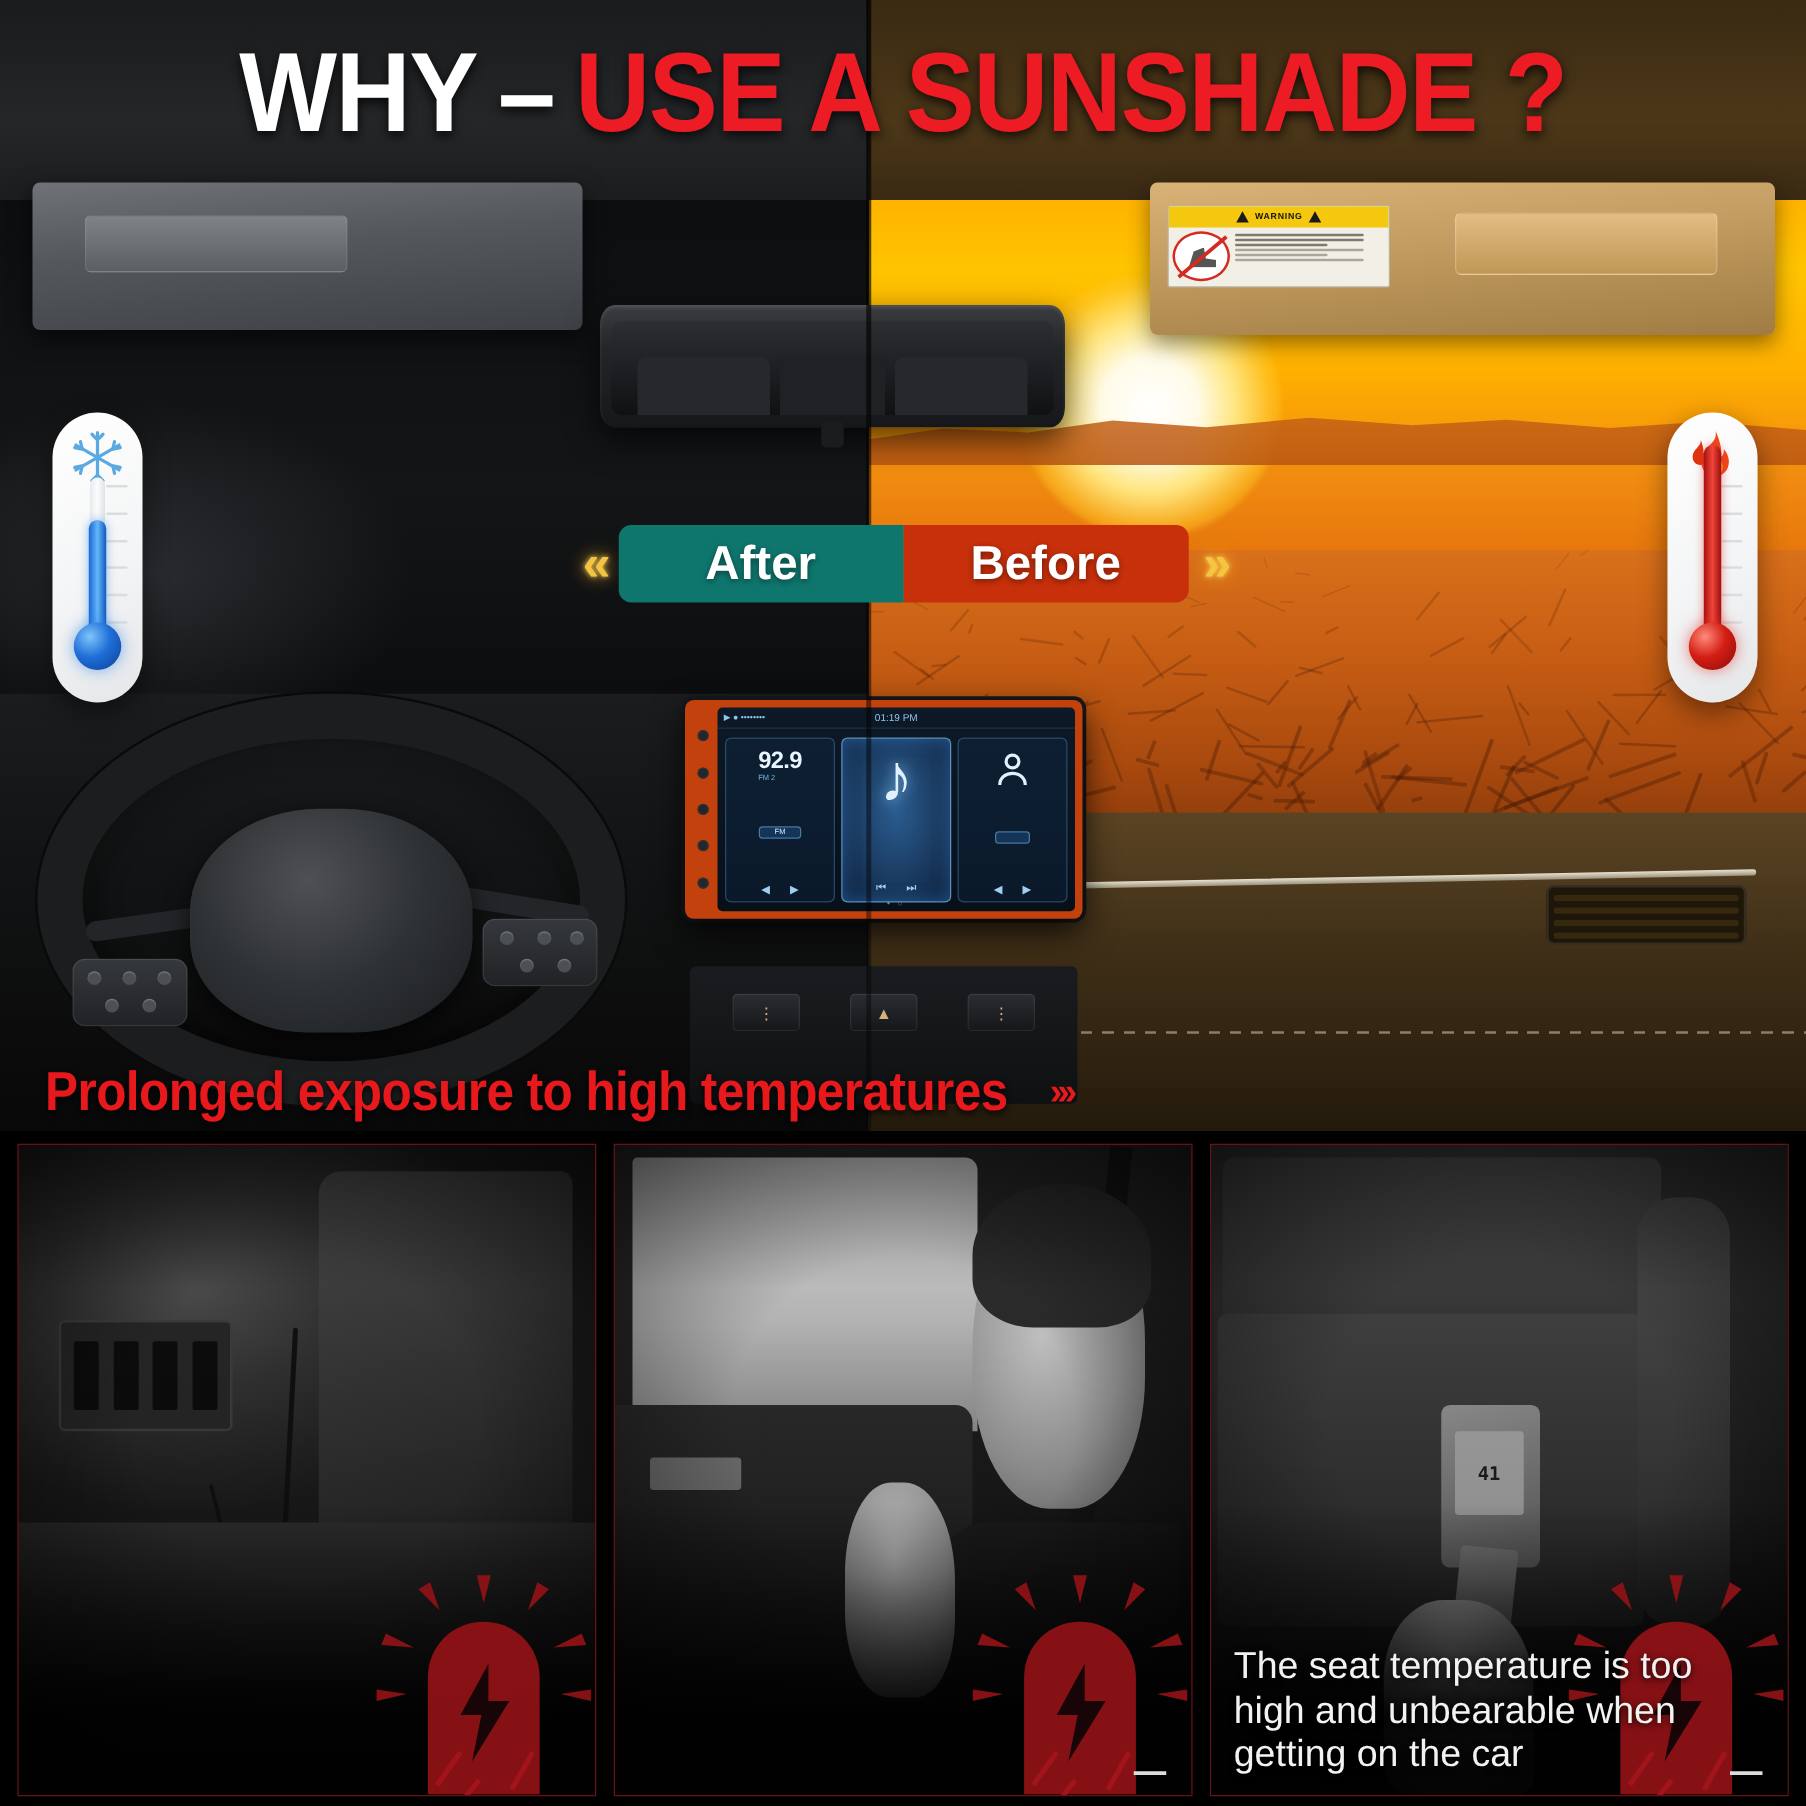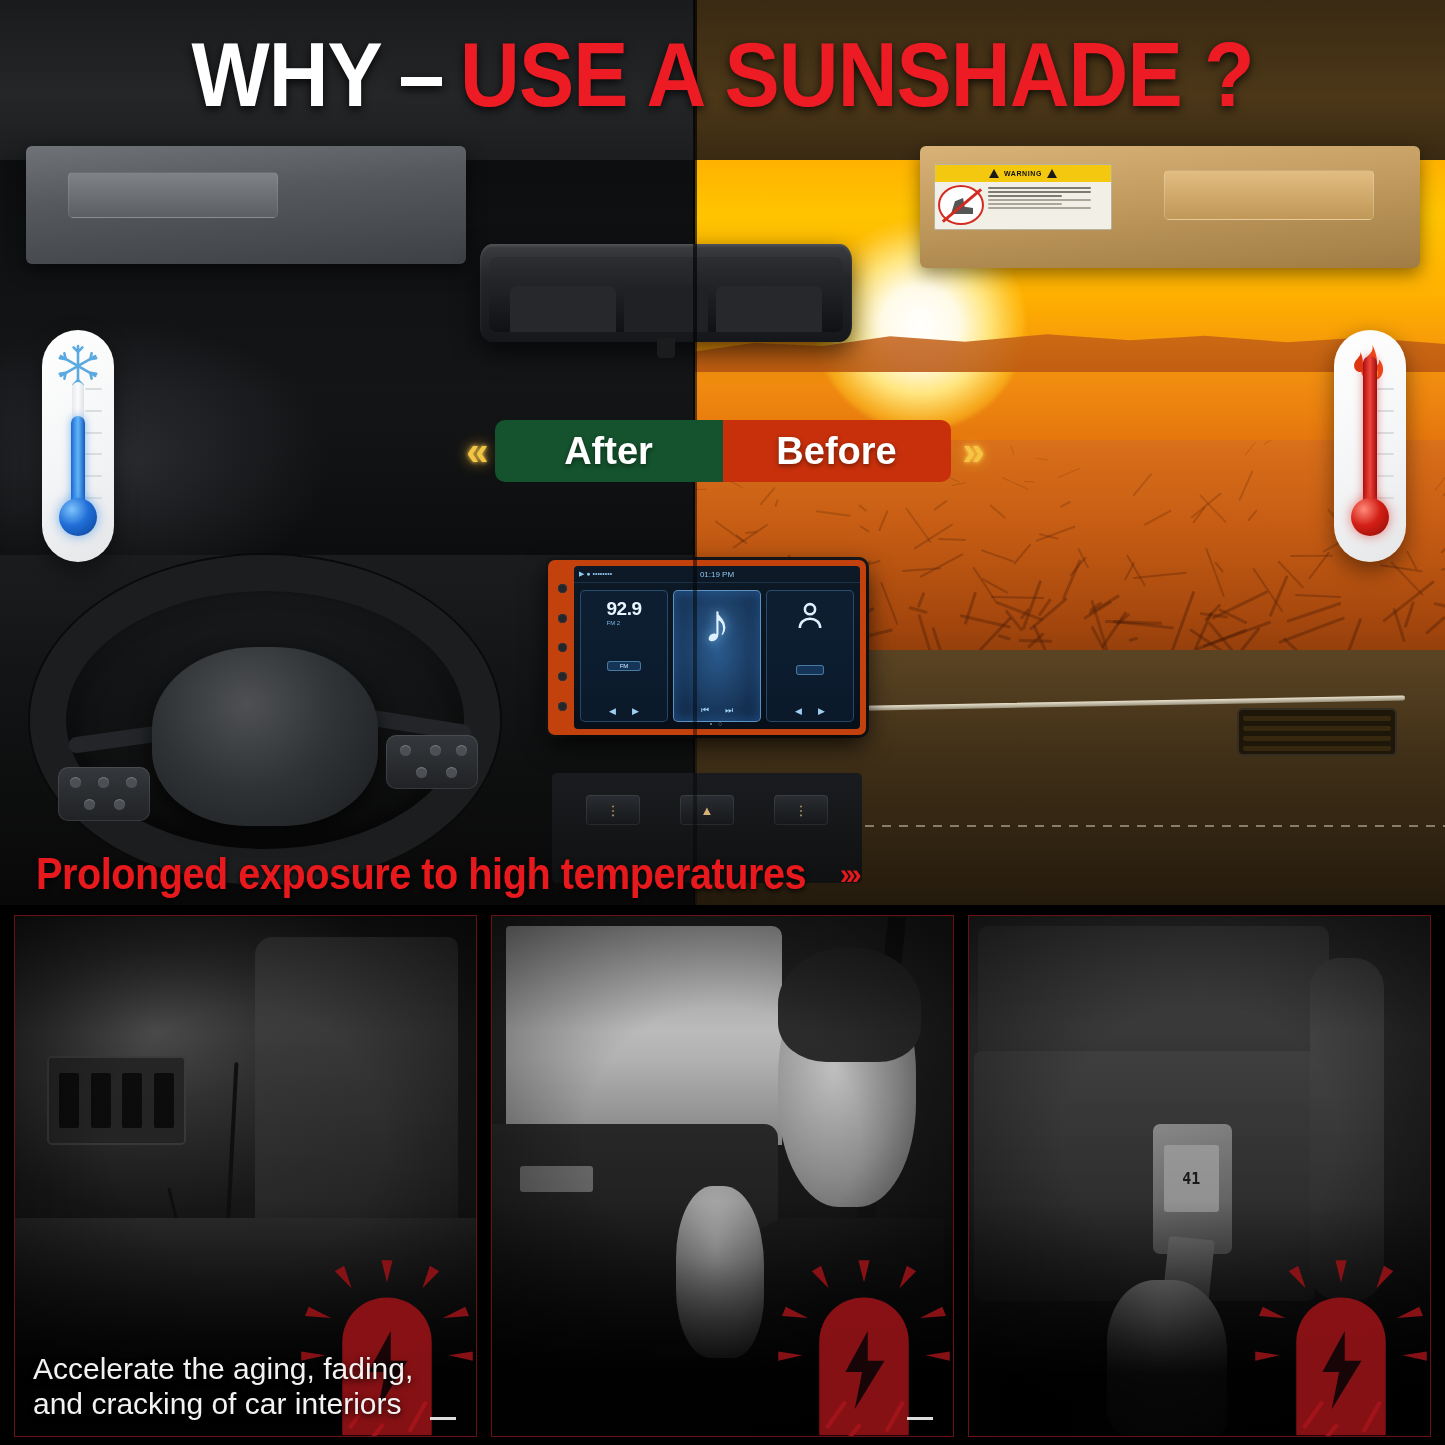--- a/index.html
+++ b/index.html
@@ -328,21 +328,21 @@
     text-shadow:0 0 14px rgba(255,190,40,.95), 0 0 4px rgba(255,230,120,.9);
     letter-spacing:-6px;
   }
   .chev.l { margin-right:12px; }
   .chev.r { margin-left:12px; }
   .badge {
     height:62px; display:flex; align-items:center; justify-content:center;
     padding:0 40px; color:#fff; font-size:38px; font-weight:bold;
     text-shadow:0 2px 5px rgba(0,0,0,.45);
   }
-  .badge.after  { background:#14532d; border-radius:10px 0 0 10px; min-width:228px; }
+  .badge.after  { background:#0f766e; border-radius:10px 0 0 10px; min-width:228px; }
   .badge.before { background:#c8300b; border-radius:0 10px 10px 0; min-width:228px; }
 
   
   .thermo {
     position:absolute; z-index:22; width:72px; height:232px;
     border-radius:36px;
     background:linear-gradient(145deg,#ffffff 0%,#f4f5f6 55%,#e4e6e8 100%);
     box-shadow:0 8px 22px rgba(0,0,0,.45);
     overflow:hidden;
   }
@@ -958,24 +958,20 @@
         <path d="M6 36l2-5 12 6z"></path>
           <path d="M94 36l-2-5 -12 6z"></path>
         <path d="M4 60l0-5 13 2z"></path>
           <path d="M96 60l0-5 -13 2z"></path>
       </g>
       <path d="M52 44l-12 22h9l-4 20 16-26h-9z" fill="#190608"></path>
       <g stroke="#b3181d" stroke-width="2.2" opacity=".8">
         <path d="M30 96l10-14M62 98l9-16M40 104l8-10"></path>
       </g>
     </svg>
-    <div class="caption">
-      <span>Accelerate the aging, fading, and cracking of car interiors</span>
-      <span class="u"></span>
-    </div>
   </div>
 
   <div class="panel">
     <div class="photo p2">
       <div class="window"></div>
       <div class="door"></div>
       <div class="handle"></div>
       <div class="belt"></div>
       <div class="body"></div>
       <div class="head"></div>
@@ -1025,14 +1021,18 @@
         <path d="M6 36l2-5 12 6z"></path>
           <path d="M94 36l-2-5 -12 6z"></path>
         <path d="M4 60l0-5 13 2z"></path>
           <path d="M96 60l0-5 -13 2z"></path>
       </g>
       <path d="M52 44l-12 22h9l-4 20 16-26h-9z" fill="#190608"></path>
       <g stroke="#b3181d" stroke-width="2.2" opacity=".8">
         <path d="M30 96l10-14M62 98l9-16M40 104l8-10"></path>
       </g>
     </svg>
+    <div class="caption">
+      <span>The seat temperature is too high and unbearable when getting on the car</span>
+      <span class="u"></span>
+    </div>
   </div>
 </div>
 
 </body></html>

